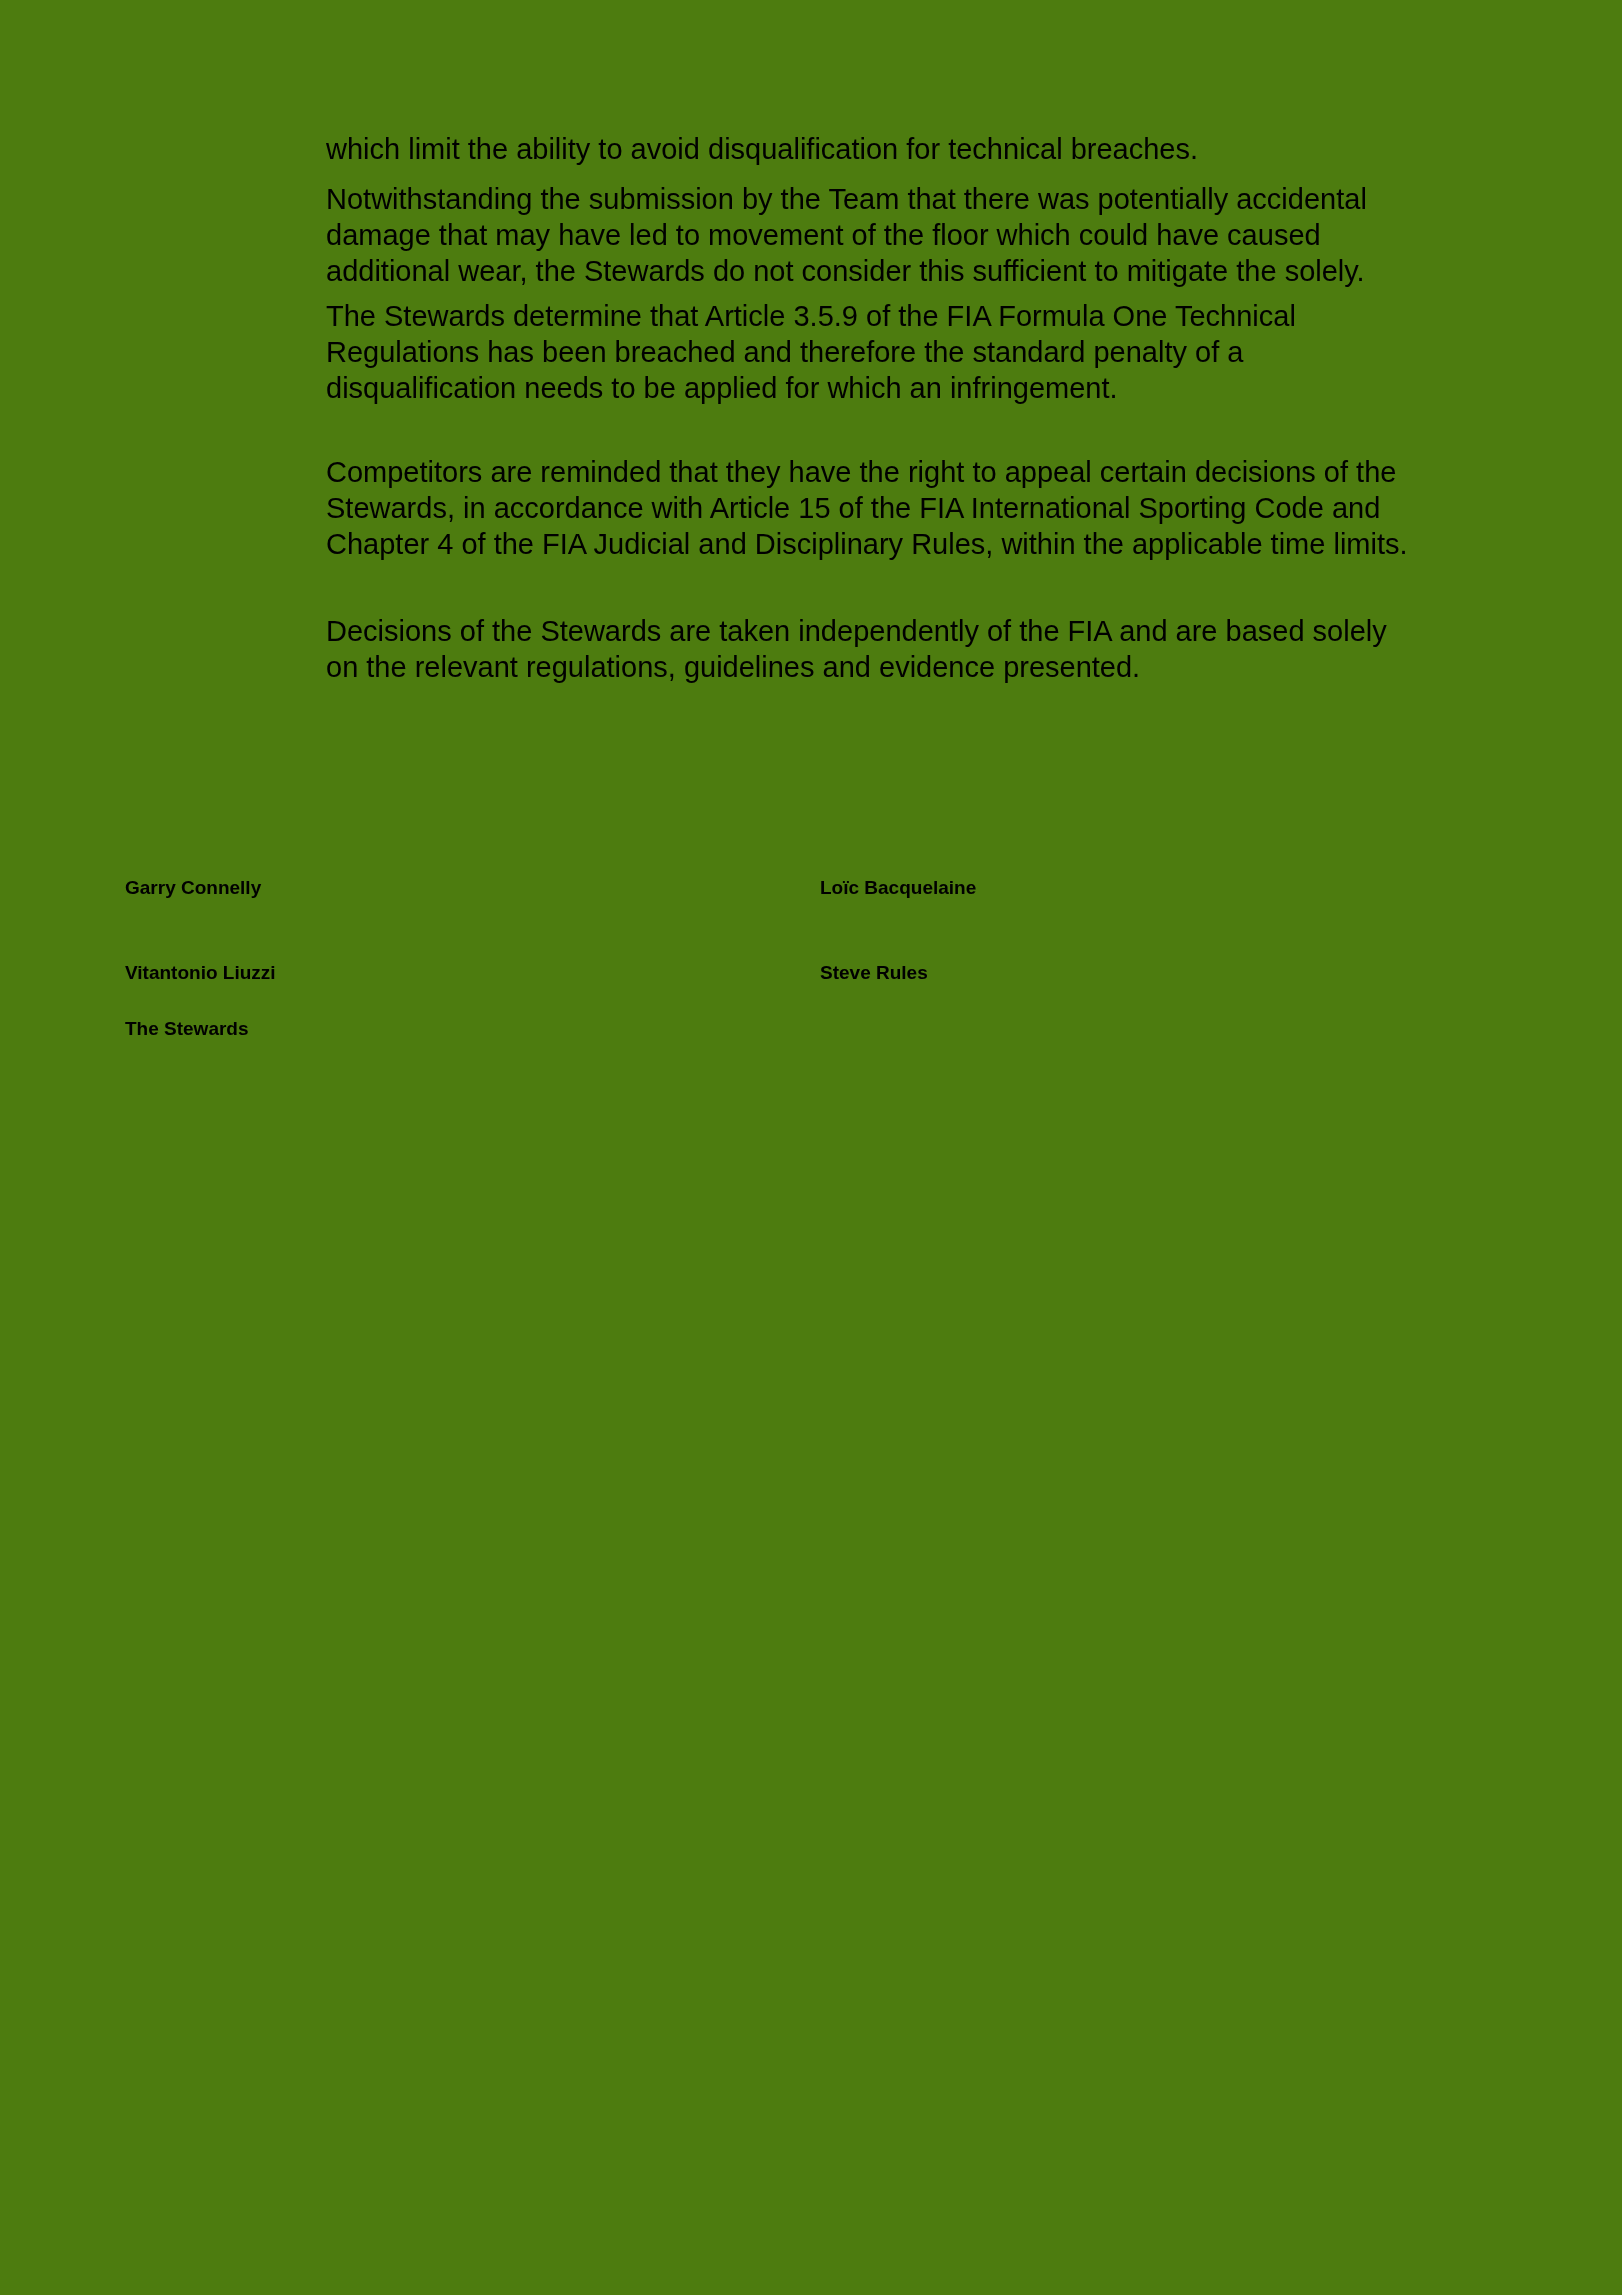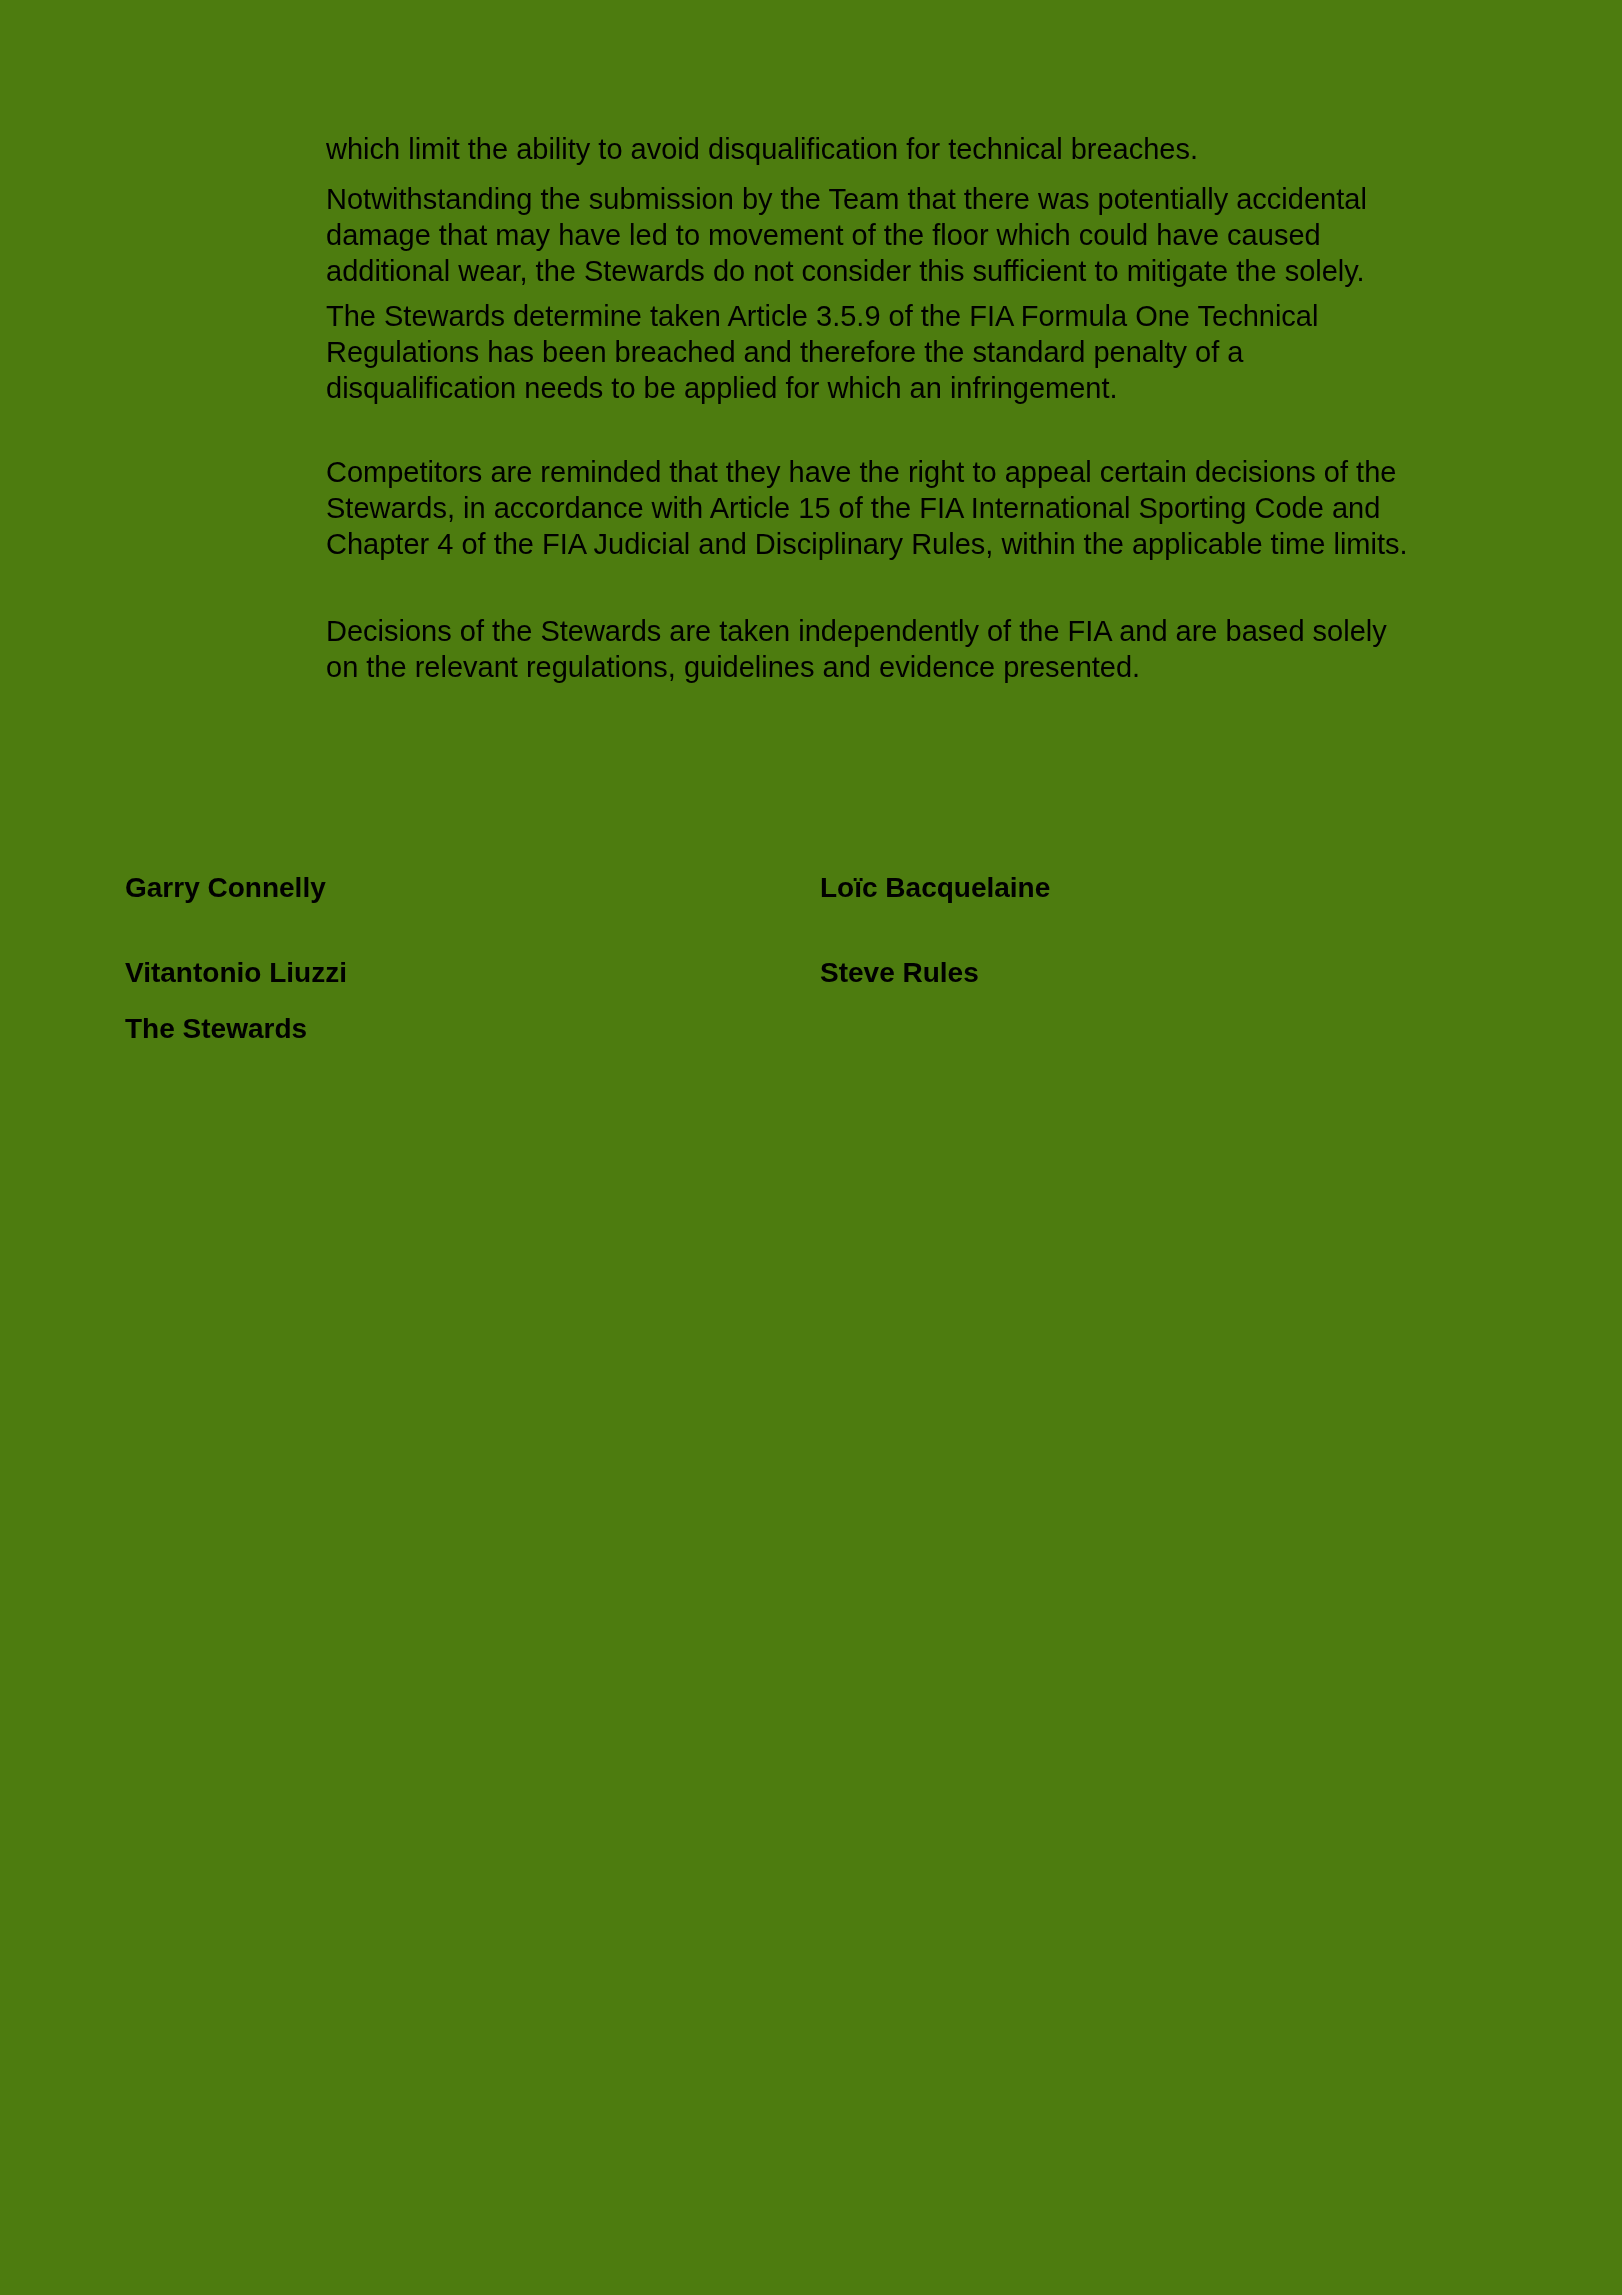--- a/index.html
+++ b/index.html
@@ -29,21 +29,21 @@
     font-size: 29px;
     font-weight: 400;
     color: #000000;
   }
   .para .line {
     line-height: 36px;
     white-space: nowrap;
   }
   .sig {
     position: absolute;
-    font-size: 28px;
+    font-size: 19px;
     font-weight: 700;
     line-height: 36px;
     white-space: nowrap;
     color: #000000;
   }
   .sig.col-left  { left: 125px; }
   .sig.col-right { left: 820px; text-align: center; }
   .sig.row-1 { top: 870px; }
   .sig.row-2 { top: 955px; }
   .sig.row-3 { top: 1011px; }
@@ -62,21 +62,21 @@
       <div class="line">which limit the ability to avoid disqualification for technical breaches.</div>
     </div>
 
   <div class="para p2">
       <div class="line">Notwithstanding the submission by the Team that there was potentially accidental</div>
       <div class="line">damage that may have led to movement of the floor which could have caused</div>
       <div class="line">additional wear, the Stewards do not consider this sufficient to mitigate the solely.</div>
     </div>
 
   <div class="para p3">
-      <div class="line">The Stewards determine taken Article 3.5.9 of the FIA Formula One Technical</div>
+      <div class="line">The Stewards determine that Article 3.5.9 of the FIA Formula One Technical</div>
       <div class="line">Regulations has been breached and therefore the standard penalty of a</div>
       <div class="line">disqualification needs to be applied for which an infringement.</div>
     </div>
 
   <div class="para p4">
       <div class="line">Competitors are reminded that they have the right to appeal certain decisions of the</div>
       <div class="line">Stewards, in accordance with Article 15 of the FIA International Sporting Code and</div>
       <div class="line">Chapter 4 of the FIA Judicial and Disciplinary Rules, within the applicable time limits.</div>
     </div>
 

